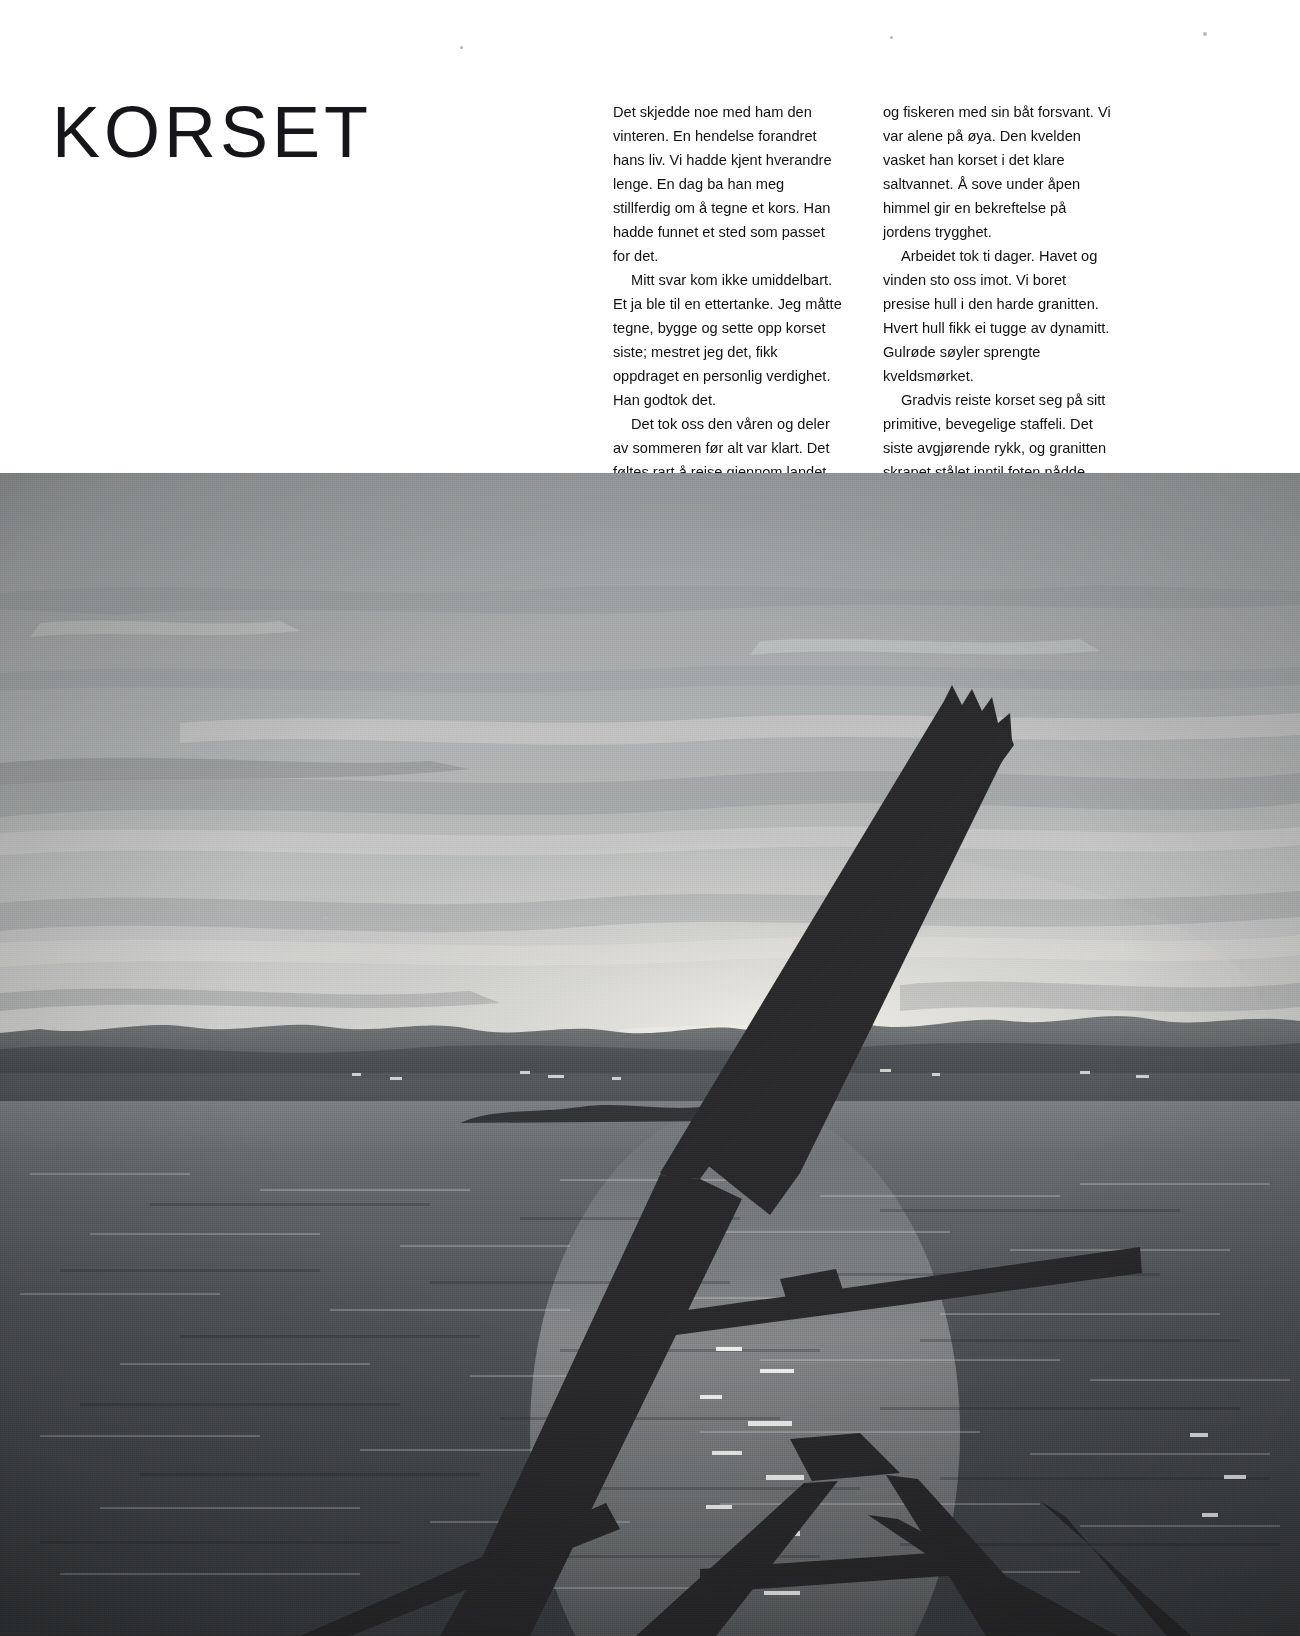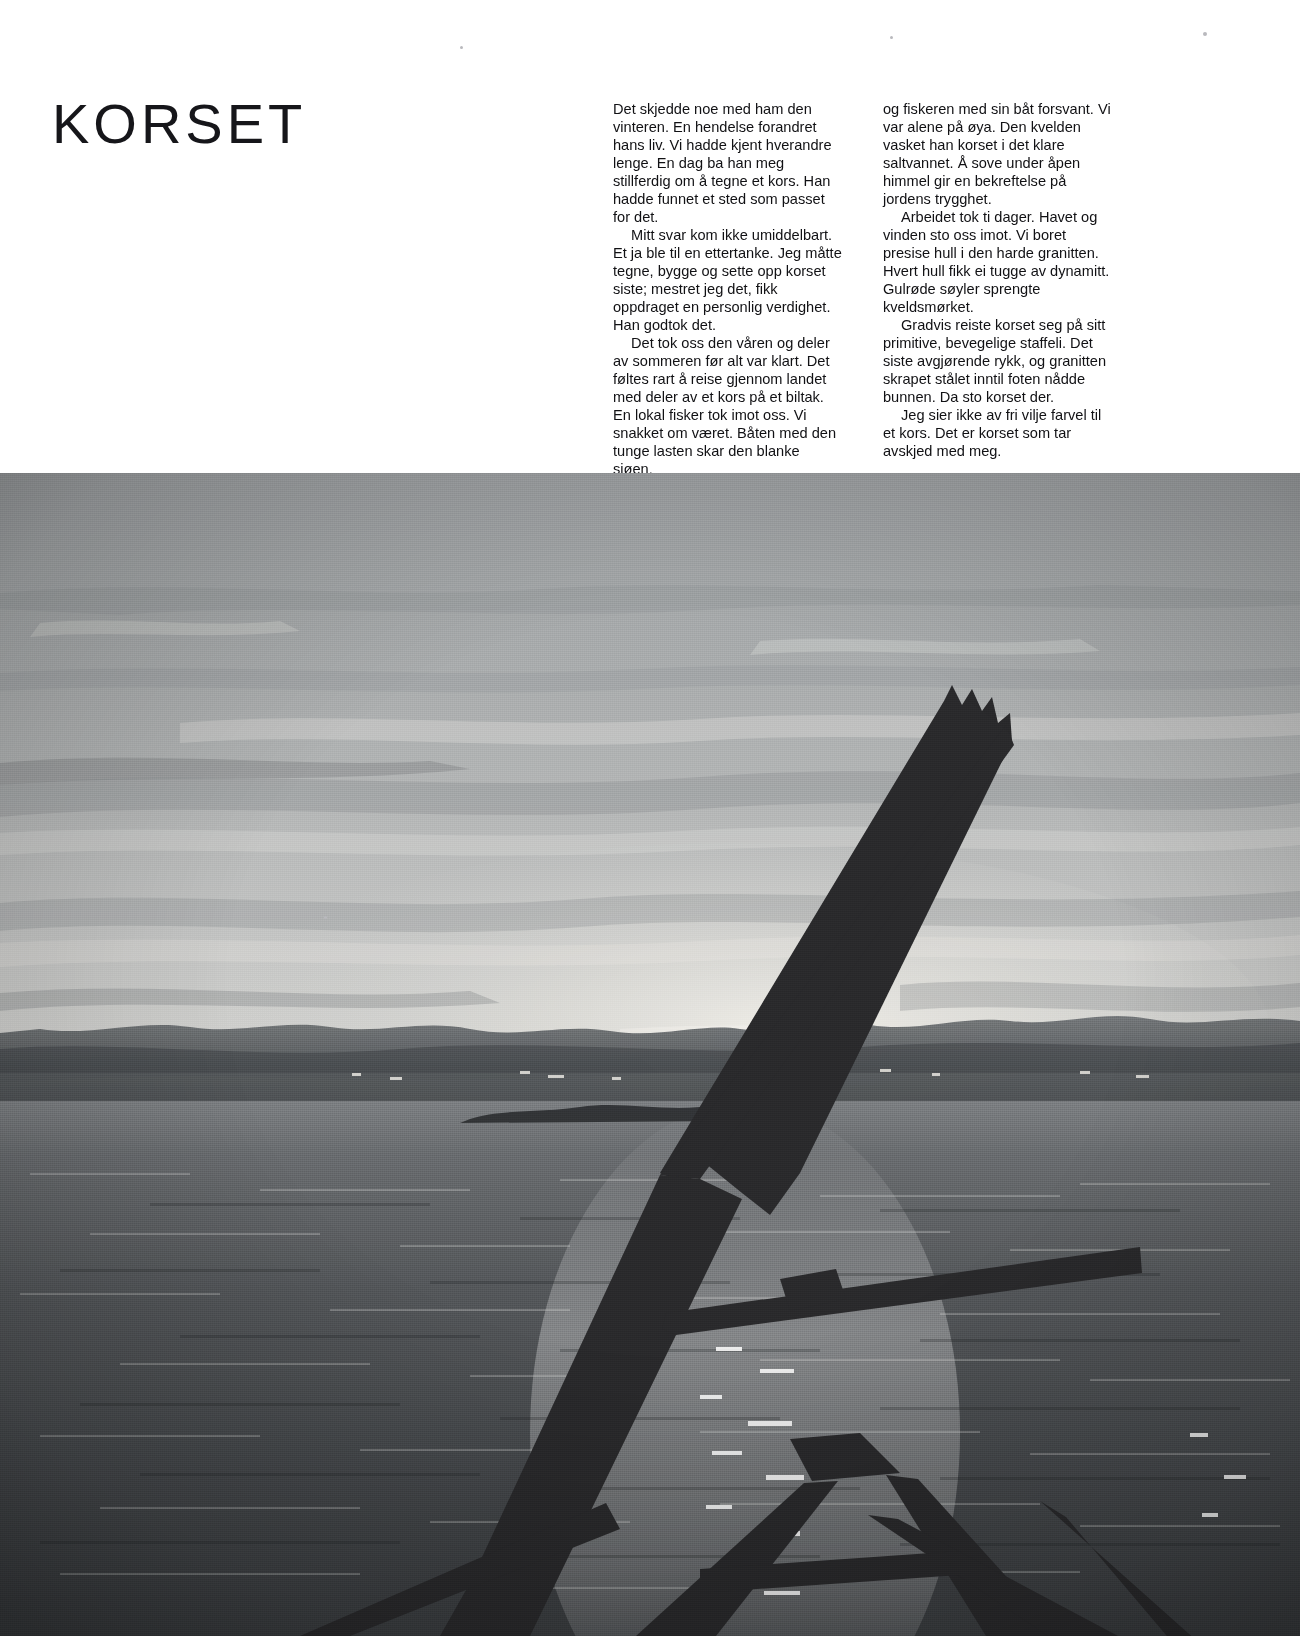--- a/index.html
+++ b/index.html
@@ -15,21 +15,21 @@
     overflow: hidden;
     font-family: "Liberation Sans", sans-serif;
   }
 
   
   .title {
     position: absolute;
     left: 52px;
     top: 96px;
     font-family: "Liberation Sans", sans-serif;
-    font-size: 56px;
+    font-size: 72px;
     font-weight: 400;
     letter-spacing: 4px;
     color: #16161a;
     line-height: 1;
     white-space: nowrap;
   }
 
   
   .columns {
     position: absolute;
@@ -39,21 +39,21 @@
     display: flex;
     gap: 40px;
   }
   .col {
     width: 230px;
   }
   .col p {
     margin: 0;
     font-family: "Liberation Sans", sans-serif;
     font-size: 14.6px;
-    line-height: 18px;
+    line-height: 24px;
     color: #111114;
     text-align: left;
     hyphens: none;
   }
   .col p.indent {
     text-indent: 18px;
   }
   .byline {
     margin-top: 18px;
     text-align: right;

